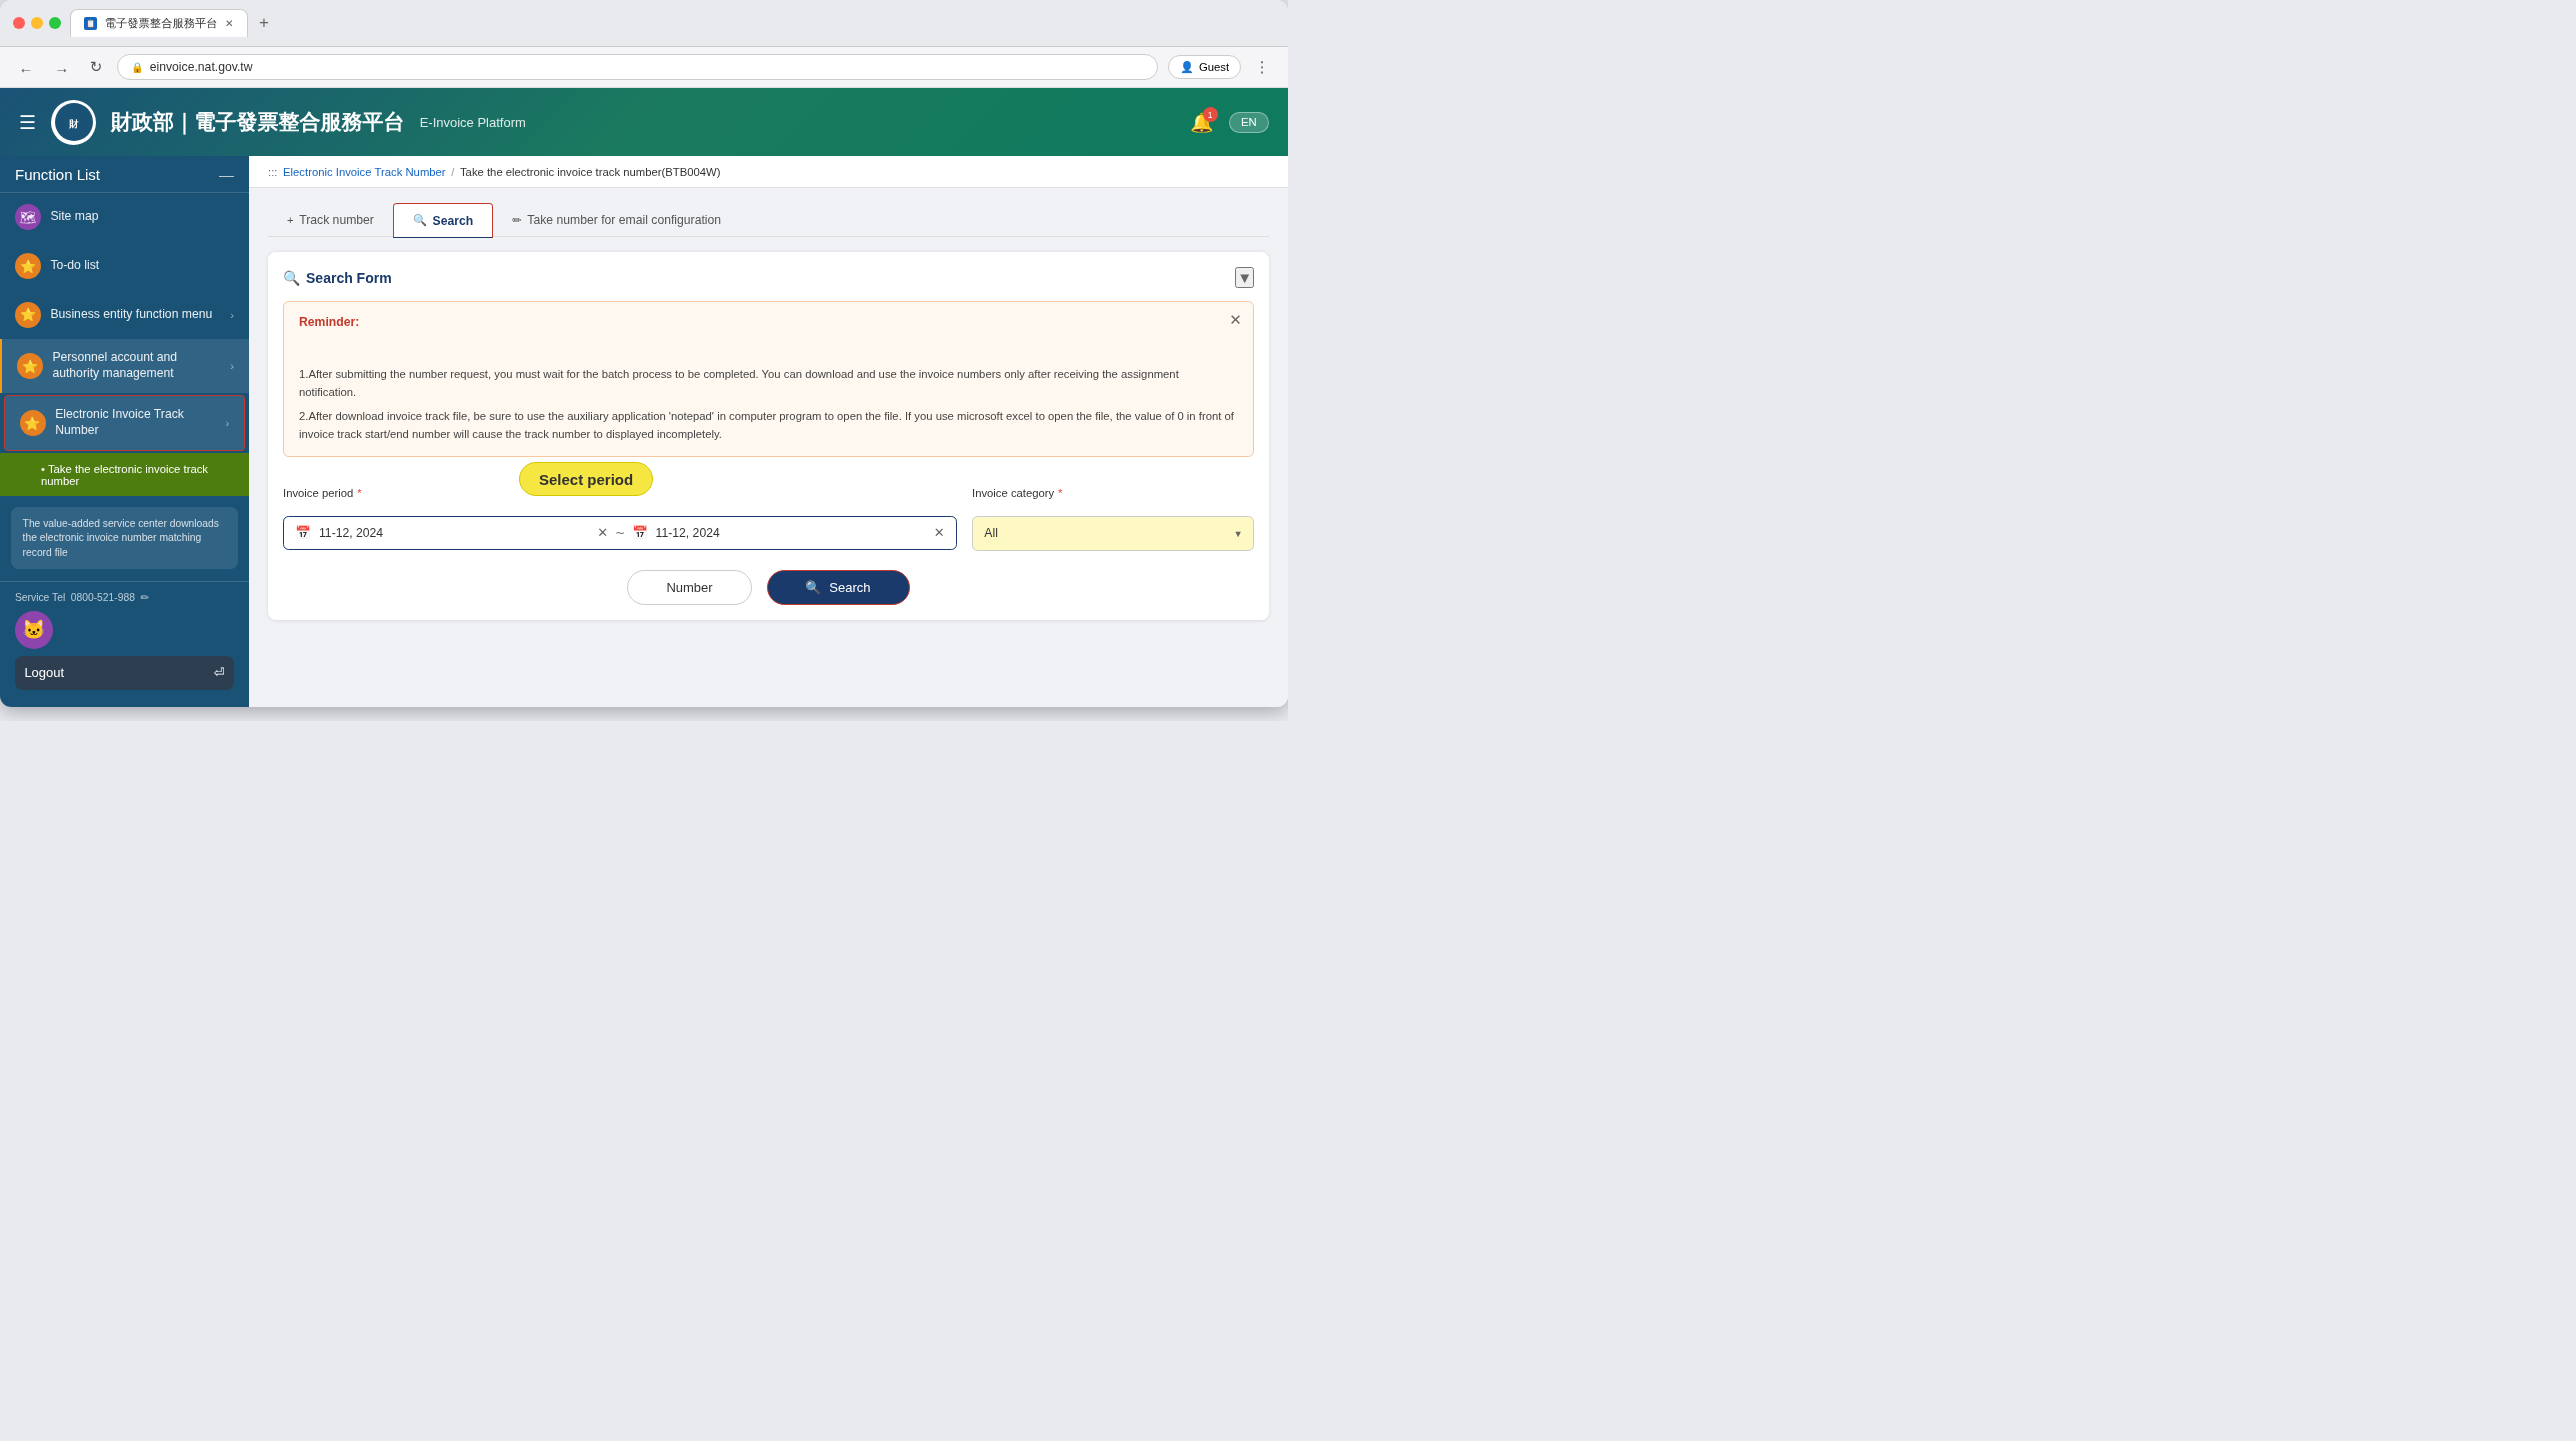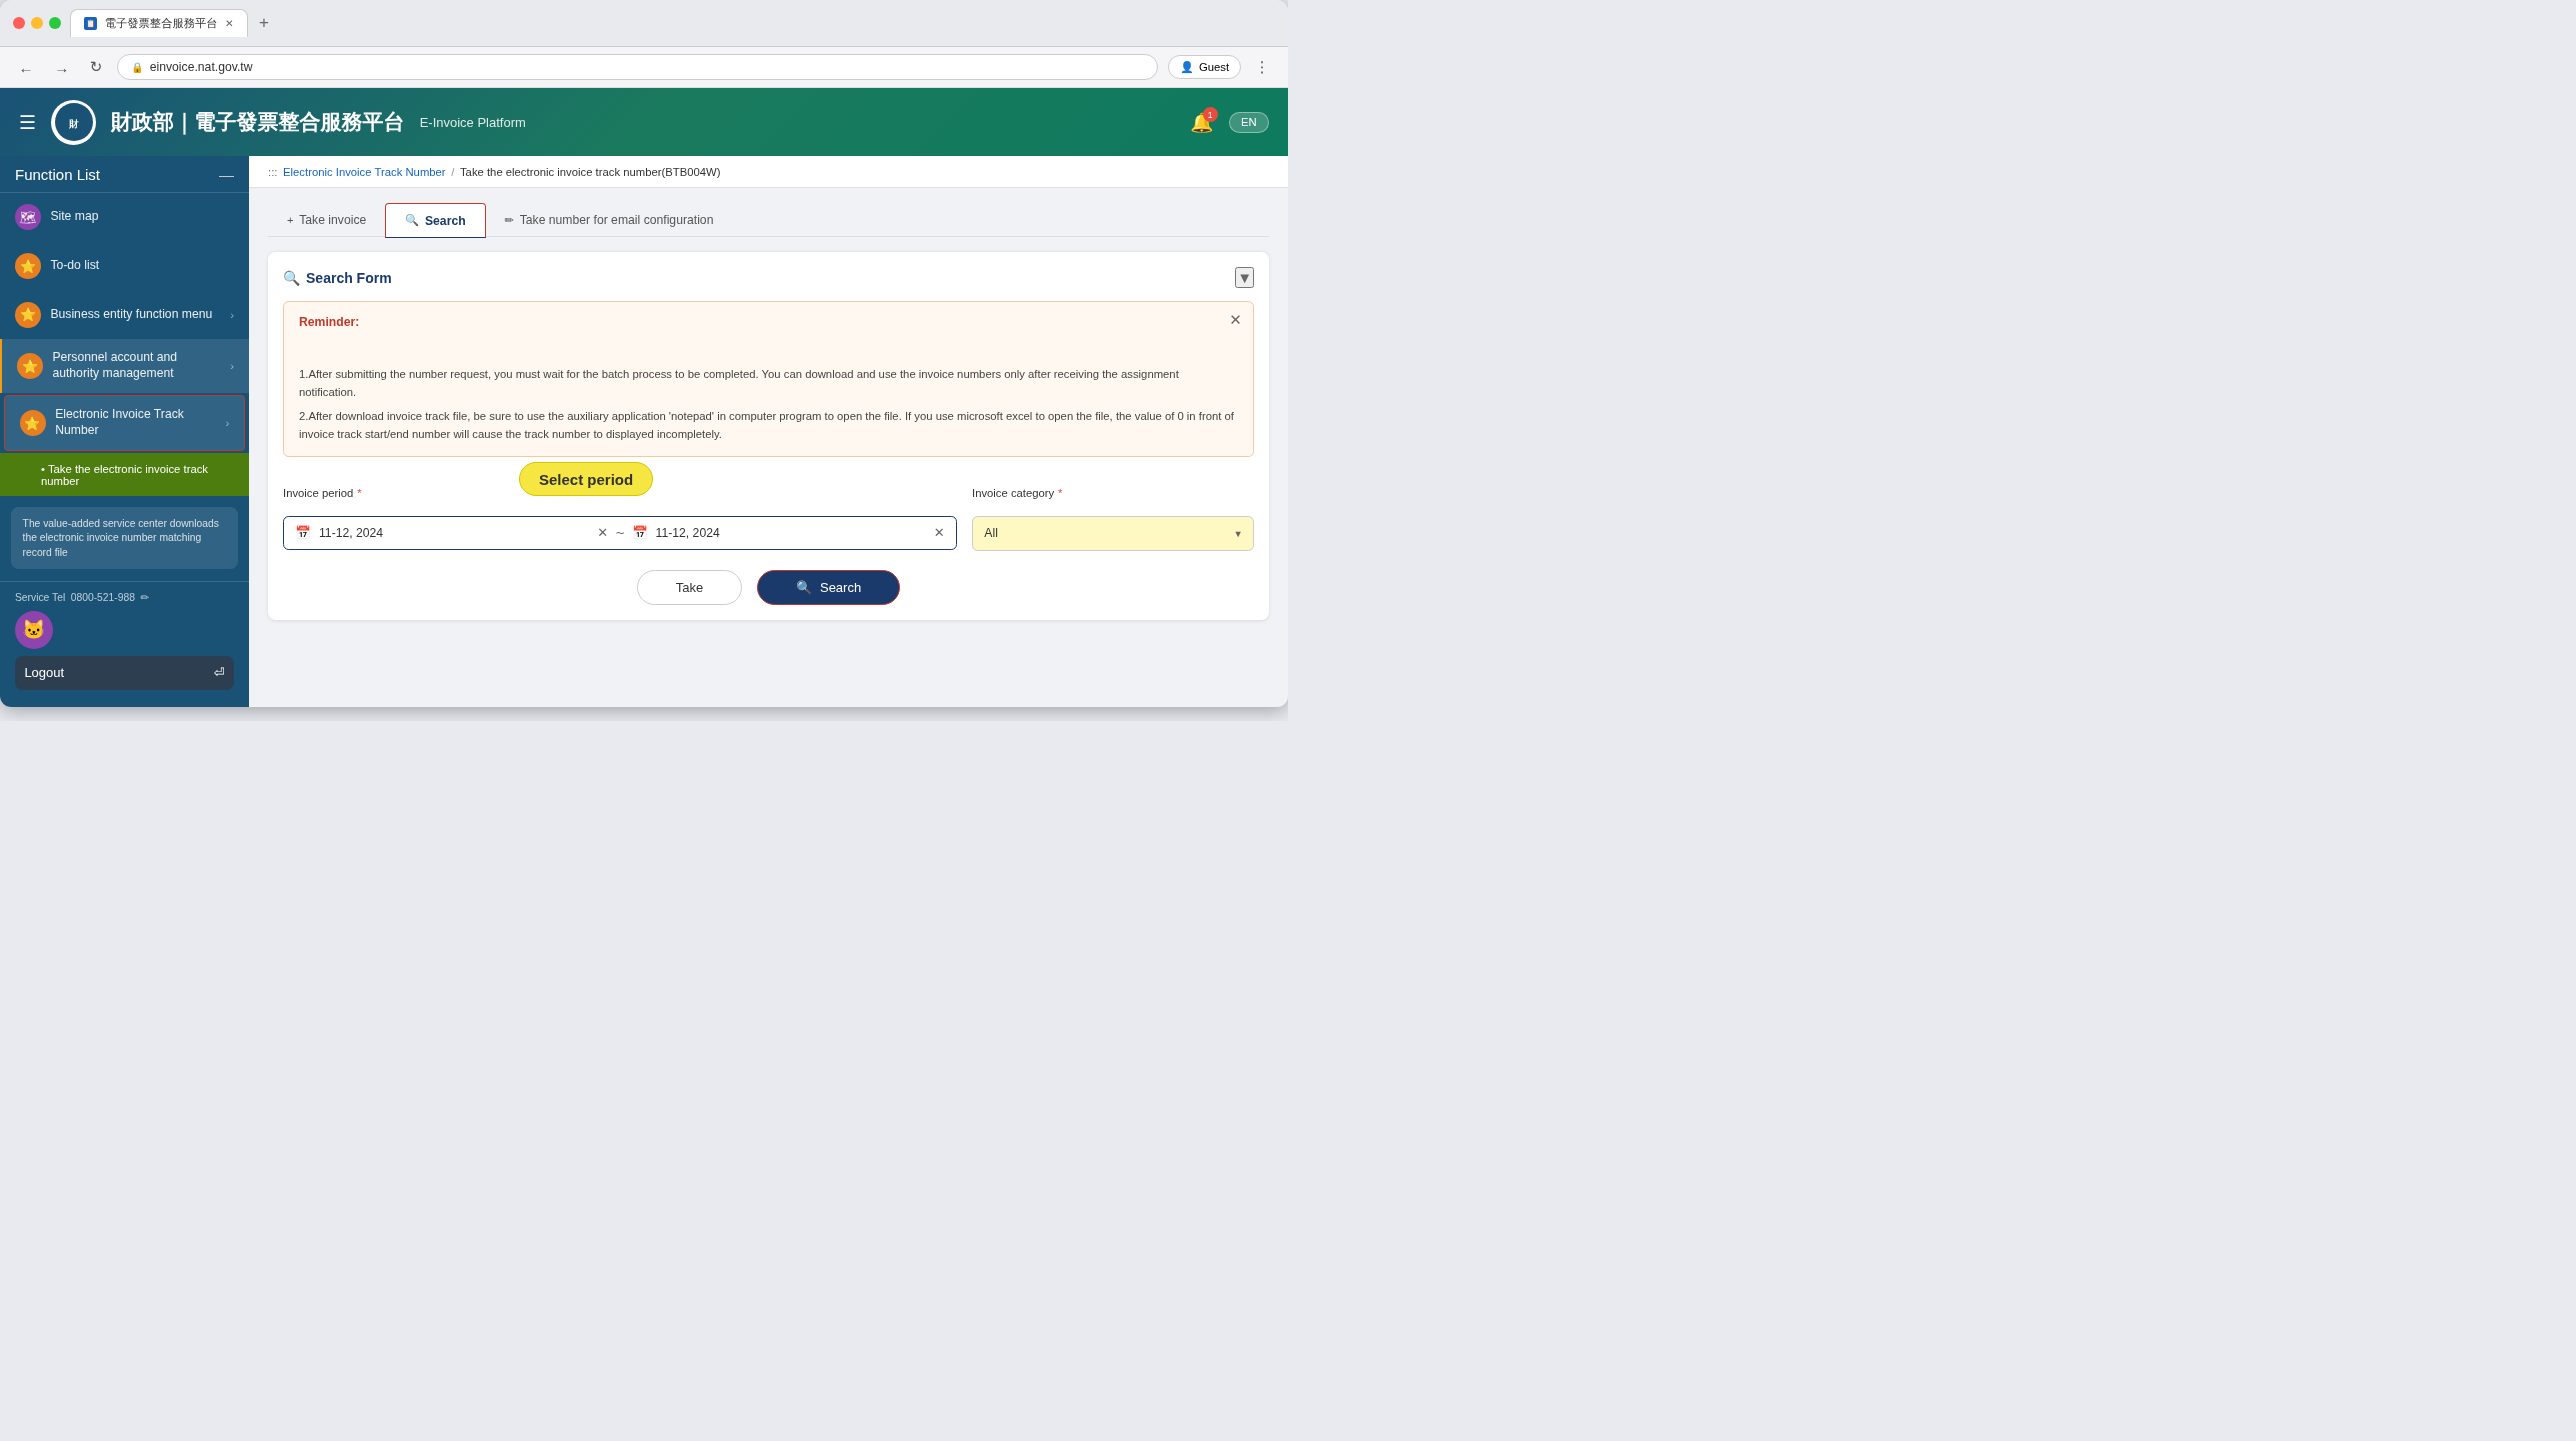--- a/index.html
+++ b/index.html
@@ -241,21 +241,21 @@
           <span class="breadcrumb-link">Electronic Invoice Track Number</span>
           <span class="breadcrumb-sep">/</span>
           <span class="breadcrumb-current">Take the electronic invoice track number(BTB004W)</span>
         </div>
 
         <div class="page-content">
 
           <div class="tabs">
             <div class="tab-item">
               <span class="tab-item-icon">+</span>
-              <span>Take invoice</span>
+              <span>Track number</span>
             </div>
             <div class="tab-item active" style="border: 1.9px solid #c0392b; border-bottom: 1.9px solid #1a3a6b; border-radius: 3.8px 3.8px 0 0;">
               <span class="tab-item-icon">🔍</span>
               <span>Search</span>
             </div>
             <div class="tab-item">
               <span class="tab-item-icon">✏</span>
               <span>Take number for email configuration</span>
             </div>
           </div>
@@ -310,21 +310,21 @@
                     <option>All</option>
                     <option>Category A</option>
                     <option>Category B</option>
                     <option>Category C</option>
                   </select>
                 </div>
               </div>
             </div>
 
             <div class="form-actions">
-              <button class="reset-btn">Take</button>
+              <button class="reset-btn">Number</button>
               <button class="search-btn">
                 <span>🔍</span>
                 <span>Search</span>
               </button>
             </div>
           </div>
         </div>
       </div>
     </div>
   </div>

